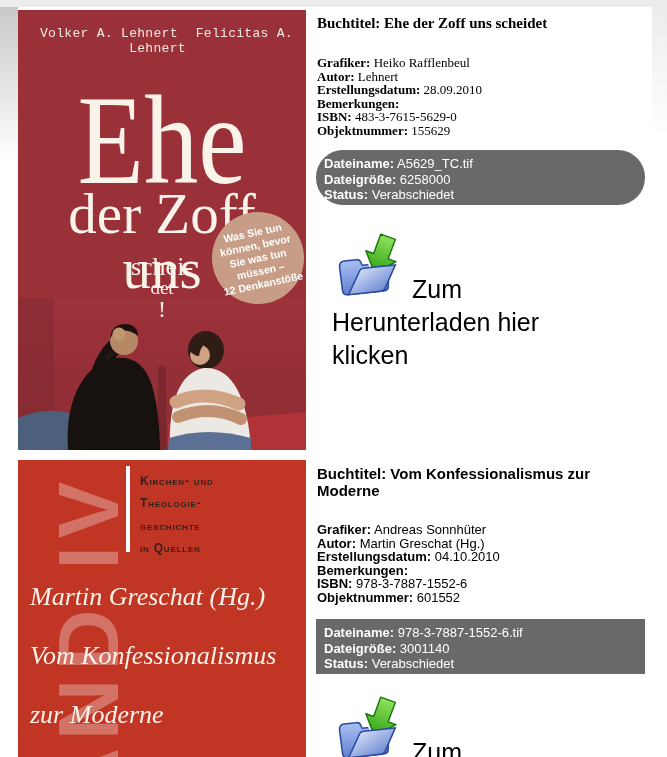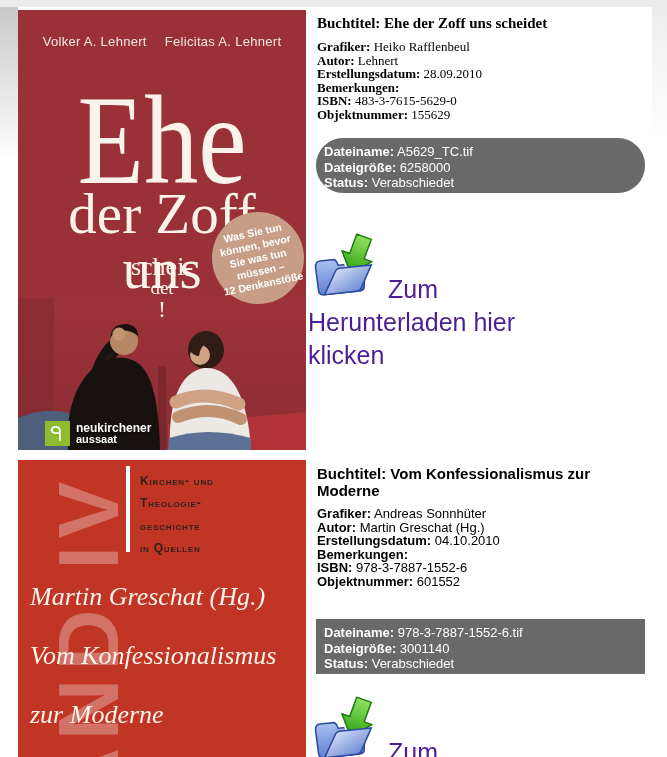--- a/index.html
+++ b/index.html
@@ -11,22 +11,22 @@
              background:linear-gradient(#c9c9c9,#ffffff);}
   .edge-right{position:absolute;left:652px;top:7px;width:15px;height:130px;
               background:linear-gradient(#ececec,#ffffff);}
 
   
   .cover{position:absolute;left:18px;width:288px;height:440px;overflow:hidden;}
   #cover1{top:10px;background:#9b3138;}
   #cover2{top:460px;background:#c03524;}
 
   
-  .c1-authors{position:absolute;top:24px;left:0;width:100%;text-align:center;
-    font-family:Liberation Sans, sans-serif;font-size:13px;color:#f2e9e2;letter-spacing:.3px;}
+  .c1-authors{position:absolute;top:16px;left:0;width:100%;text-align:center;
+    font-family:Liberation Mono, monospace;font-size:13px;color:#f2e9e2;letter-spacing:.3px;}
   .c1-authors span{margin:0 9px;}
   .c1-line{position:absolute;left:0;width:100%;text-align:center;line-height:1;
     font-family:"Liberation Serif",serif;color:#faf3ea;}
   .c1-t0{top:66px;font-size:128px;transform:scaleX(.85);}
   .c1-t1{top:175px;font-size:57px;}
   .c1-t2{top:206px;font-size:57px;margin-top:24px;}
   .c1-t3{top:244px;font-size:26px;}
   .c1-t4{top:268px;font-size:19px;}
   .c1-t5{top:287px;font-size:24px;z-index:4;}
   .badge{position:absolute;left:194px;top:202px;width:92px;height:92px;border-radius:50%;
@@ -51,30 +51,30 @@
   .c2-line{position:absolute;left:12px;font-family:"Liberation Serif",serif;font-style:italic;
     font-size:26px;color:#fbf3ea;white-space:nowrap;}
   .c2-editor{top:122px;}
   .c2-title1{top:181px;}
   .c2-title2{top:240px;}
 
   
   .col{position:absolute;left:317px;width:305px;}
   #col1{top:15px;font-family:Liberation Serif, serif;} #col2{top:465px;}
   .btitle{margin:0;font-size:15px;font-weight:bold;line-height:17px;}
-  .fields{margin-top:8px;}
+  .fields{margin-top:24px;}
   .field{font-size:13px;line-height:13.5px;}
   .lab{font-weight:bold;}
   .graybox{position:absolute;left:316px;width:329px;height:55px;background:#696969;
     color:#fff;padding:6px 0 0 8px;box-sizing:border-box;}
-  #graybox1{top:138px;border-radius:27px;} #graybox2{top:619px;}
+  #graybox1{top:150px;border-radius:27px;} #graybox2{top:619px;}
   .graybox .field{font-size:13px;line-height:15.5px;color:#fff;}
 
-  .download{position:absolute;left:308px;width:280px;font-size:25px;line-height:33px;
-    color:#4c1d95;text-decoration:none;display:block;cursor:pointer;}
+  .download{position:absolute;left:332px;width:280px;font-size:25px;line-height:33px;
+    color:#000000;text-decoration:none;display:block;cursor:pointer;}
   #download1{top:240px;} #download2{top:703px;}
   .folder-ic{display:inline-block;width:72px;height:66px;vertical-align:-8px;margin-right:8px;}
   .folder-ic svg{overflow:visible;}
 </style>
 </head>
 <body>
 
 <div id="page">
   <div class="edge-top"></div>
   <div class="edge-left"></div>
@@ -119,32 +119,20 @@
       <rect x="140" y="68" width="8" height="84" fill="#000" opacity=".15"></rect>
       <ellipse cx="188" cy="52" rx="18" ry="19" fill="#2e1c15"></ellipse>
       <circle cx="182" cy="57" r="10" fill="#cfa284"></circle>
       <path d="M171 52 Q176 42 188 44 Q182 50 181 58 Q176 58 171 52 Z" fill="#2e1c15"></path>
       <path d="M152 152 C150 104 162 74 186 70 C214 68 230 100 233 152 Z" fill="#ece9e4"></path>
       <path d="M158 104 Q188 91 221 106" stroke="#cfa284" stroke-width="13" fill="none" stroke-linecap="round"></path>
       <path d="M160 119 Q192 106 223 121" stroke="#c09271" stroke-width="12" fill="none" stroke-linecap="round"></path>
       <path d="M150 152 L151 140 Q190 128 233 140 L233 152 Z" fill="#5b7094"></path>
     </svg>
 
-    <div class="pub-logo">
-      <div class="pub-box">
-        <svg width="19" height="19" viewBox="0 0 24 24">
-          <path d="M15 21 L15 9 Q15 3.5 9.5 3.5 Q5 3.5 5 7.5 Q5 11.5 10 11.5 L14 11.5" stroke="#fff" stroke-width="2.2" fill="none"></path>
-          <path d="M5 6.5 L2 8 L5 9" fill="#fff"></path>
-        </svg>
-      </div>
-      <div class="pub-text">
-        <b>neukirchener</b>
-        <span>aussaat</span>
-      </div>
-    </div>
   </div>
 
   <div class="col" id="col1">
     <h2 class="btitle">Buchtitel: Ehe der Zoff uns scheidet</h2>
     <div class="fields">
       <div class="field"><span class="lab">Grafiker:</span> <span>Heiko Rafflenbeul</span></div>
       <div class="field"><span class="lab">Autor:</span> <span>Lehnert</span></div>
       <div class="field"><span class="lab">Erstellungsdatum:</span> <span>28.09.2010</span></div>
       <div class="field"><span class="lab">Bemerkungen:</span> <span></span></div>
       <div class="field"><span class="lab">ISBN:</span> <span>483-3-7615-5629-0</span></div>

